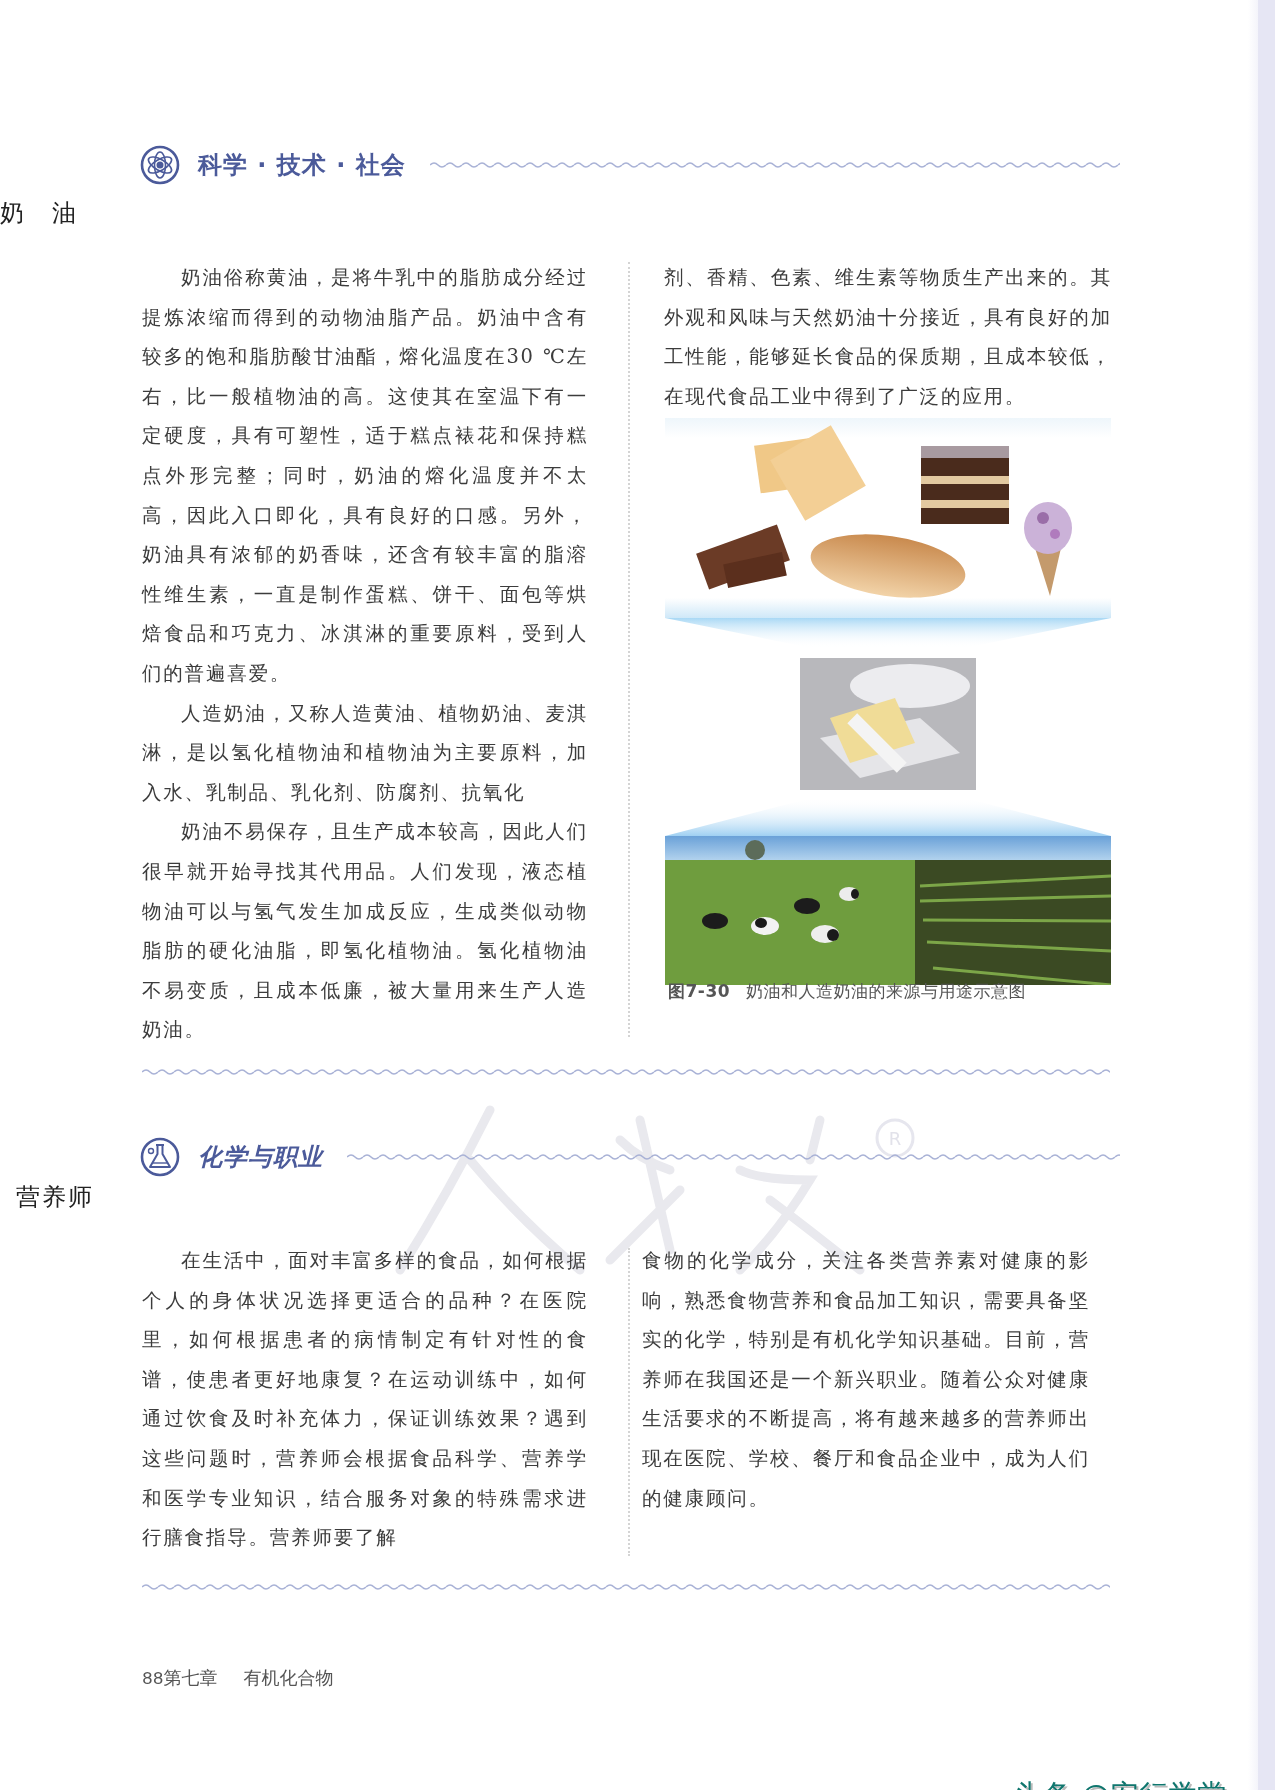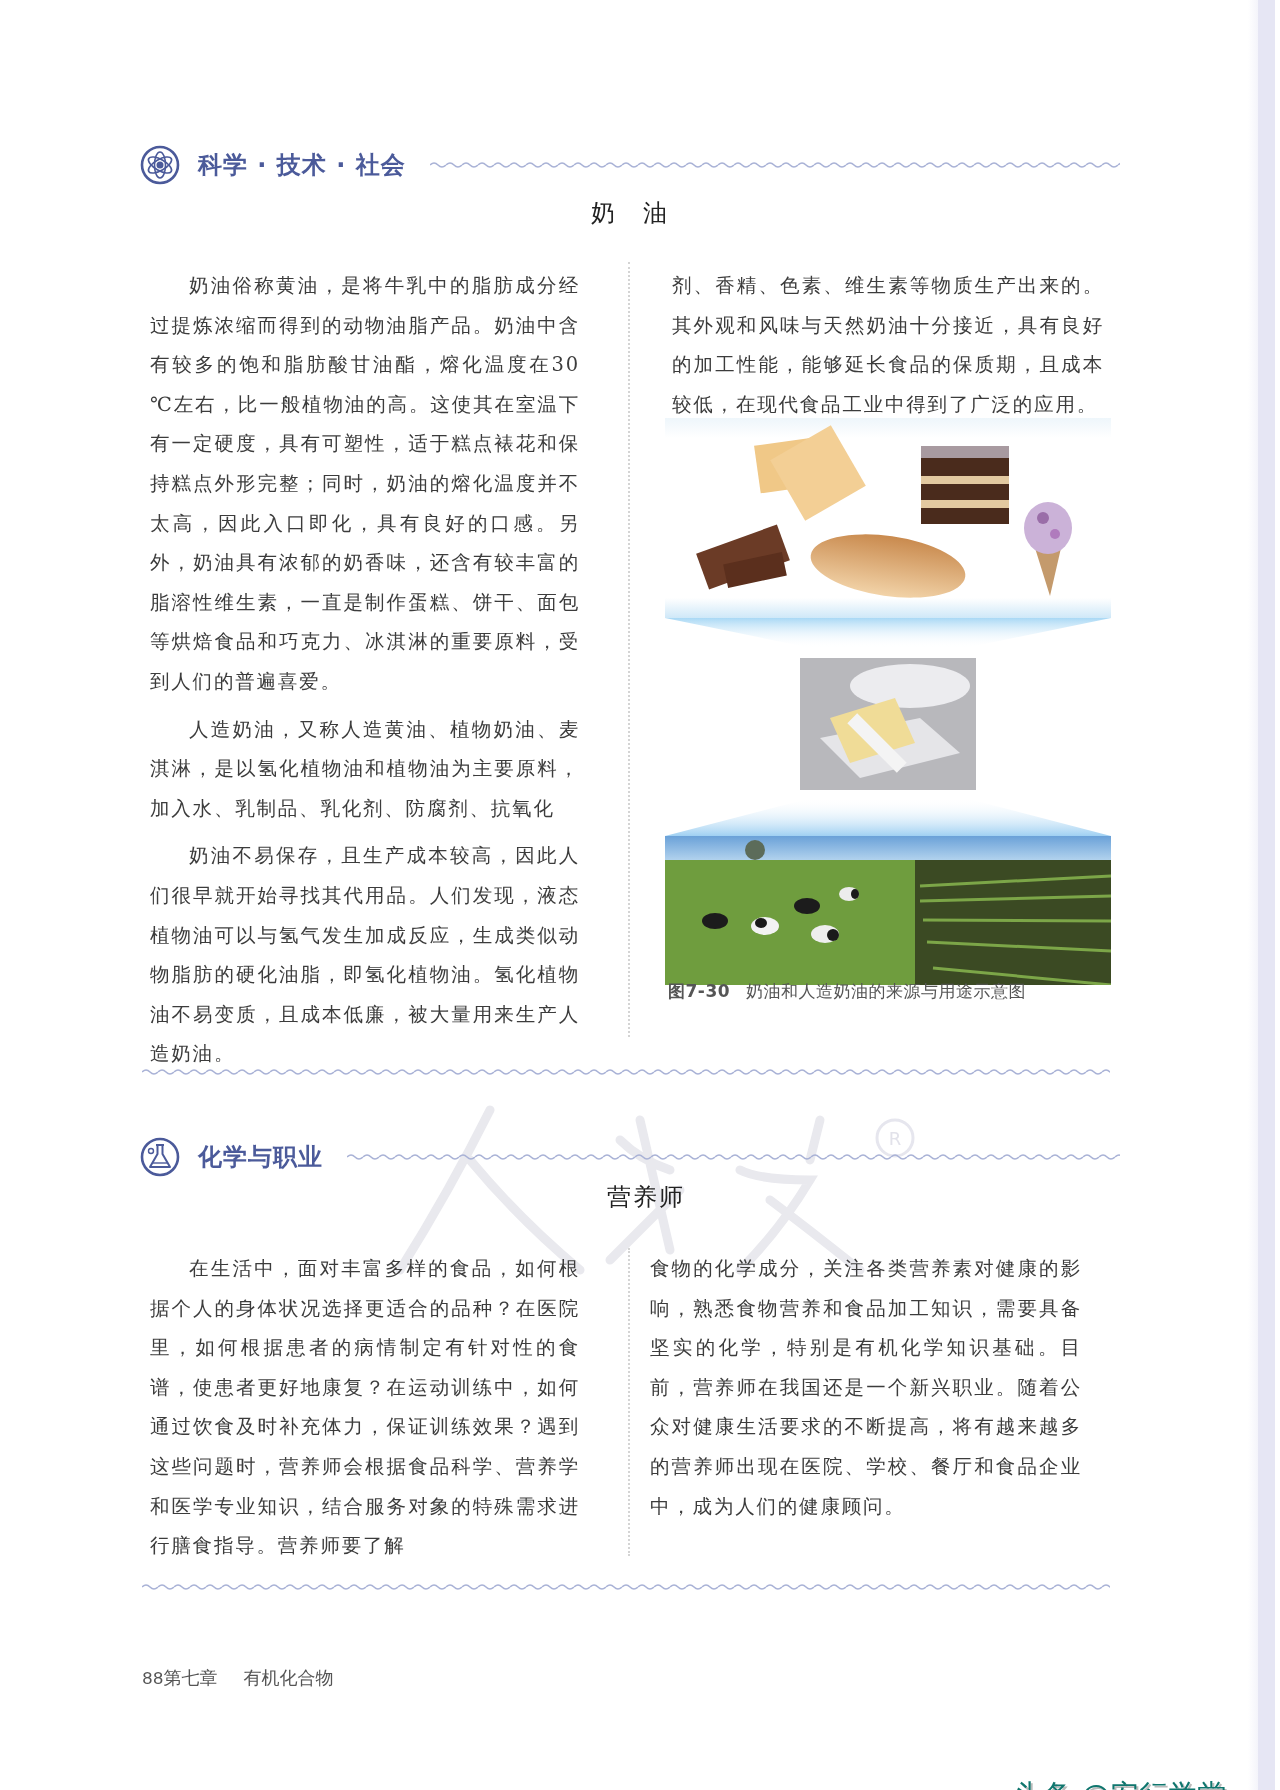--- a/index.html
+++ b/index.html
@@ -28,29 +28,29 @@
     .section-icon { width:40px; height:40px; flex:0 0 auto; }
     .section-label {
       font-family:"DejaVu Sans", "Liberation Sans", sans-serif;
       font-weight:bold; font-size:24px; color:#4b5a9a;
       margin-left:8px; letter-spacing:1px; white-space:nowrap;
     }
     .wave {
       flex:1 1 auto; height:10px; margin-left:14px;
     }
     .article-title {
-      position:absolute; left:0; width:1260px; text-align:center;
+      position:absolute; left:0; width:1260px; text-align:left;
       font-family:"DejaVu Sans", "Liberation Sans", sans-serif;
       font-size:24px; color:#222; letter-spacing:2px;
     }
     .col {
       position:absolute; font-size:19.5px; line-height:39.6px;
       color:#3c3c3c; text-align:justify; letter-spacing:1.8px;
     }
-    .col p { margin:8px; text-indent:2em; }
+    .col p { margin:0; text-indent:2em; }
     .col p.noindent { text-indent:0; }
     .col-divider {
       position:absolute; width:0; border-left:2px dotted #d4d4d4;
     }
     .hwave {
       position:absolute; height:10px;
     }
     .figure {
       position:absolute; left:665px; top:418px; width:446px; height:567px;
     }
@@ -225,21 +225,21 @@
 </div>
 
 <div class="caption">
   <span class="fig-no">图7-30</span><span>奶油和人造奶油的来源与用途示意图</span>
 </div>
 
 <svg class="hwave" style="left:142px; top:1067px; width:968px;">
     <rect width="100%" height="10" fill="url(#wavepat)"></rect>
   </svg>
 
-<div class="section-header" style="top:1135px;">
+<div class="section-header" style="top:1135px;font-style:italic;">
   <svg class="section-icon" viewBox="0 0 40 40">
     <circle cx="20" cy="20" r="18" fill="#fff" stroke="#4b5a9a" stroke-width="2.6"></circle>
     <path d="M16 8 L24 8 M17.5 8 L17.5 17 L10 30 L30 30 L22.5 17 L22.5 8" fill="none" stroke="#4b5a9a" stroke-width="2" stroke-linejoin="round"></path>
     <circle cx="11" cy="14" r="2.5" fill="none" stroke="#4b5a9a" stroke-width="1.4"></circle>
     <line x1="12.5" y1="26" x2="27.5" y2="26" stroke="#4b5a9a" stroke-width="1.4"></line>
   </svg>
   <span class="section-label">化学与职业</span>
   <svg class="wave">
       <rect width="100%" height="10" fill="url(#wavepat)"></rect>
     </svg>

